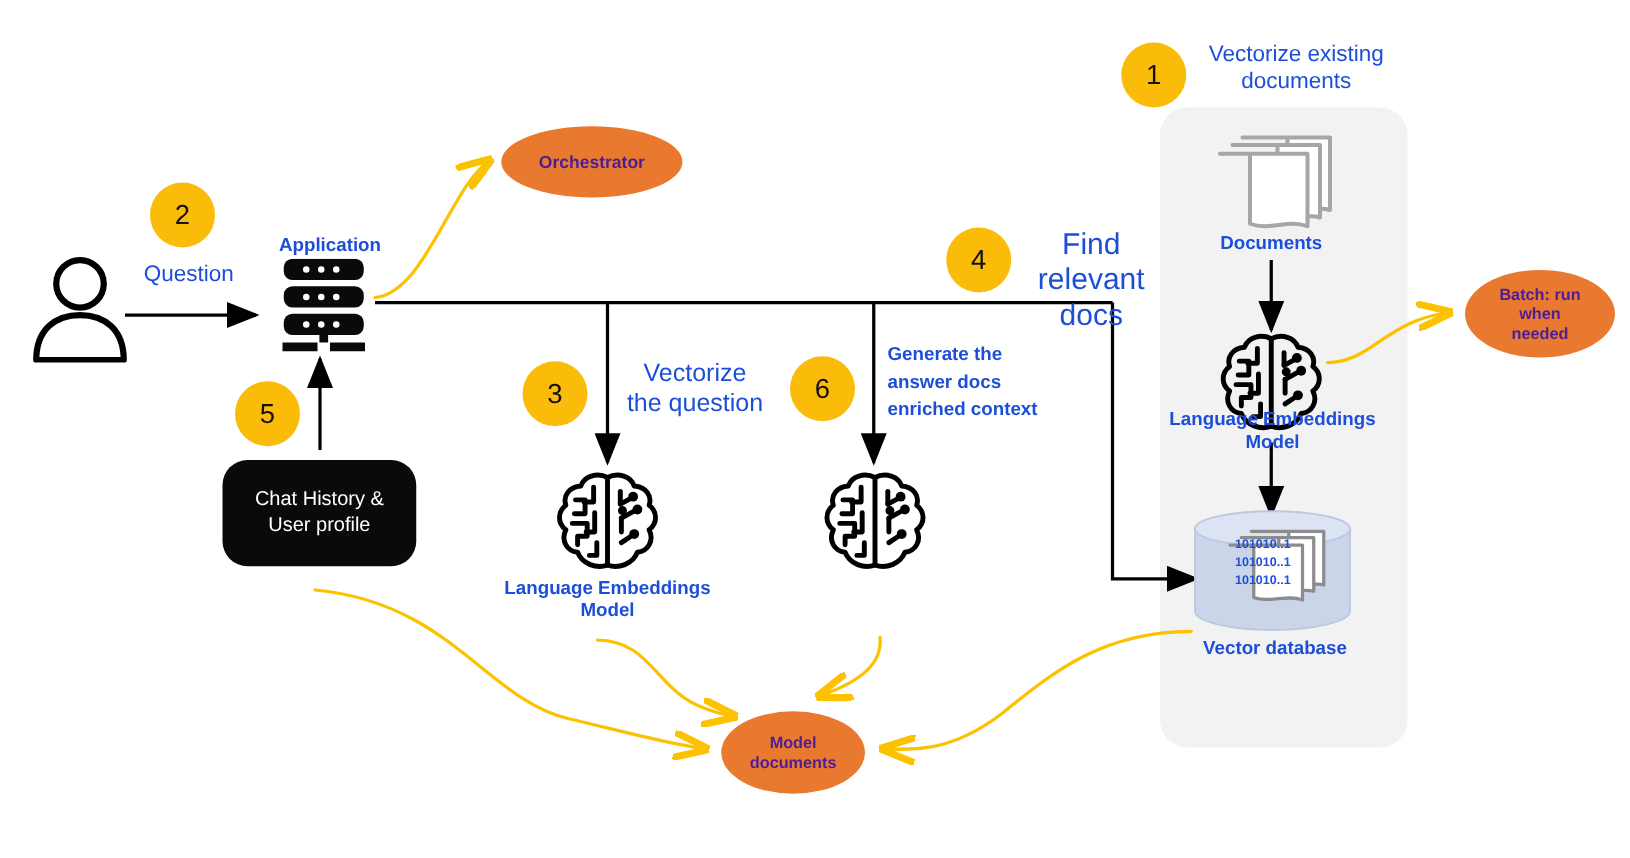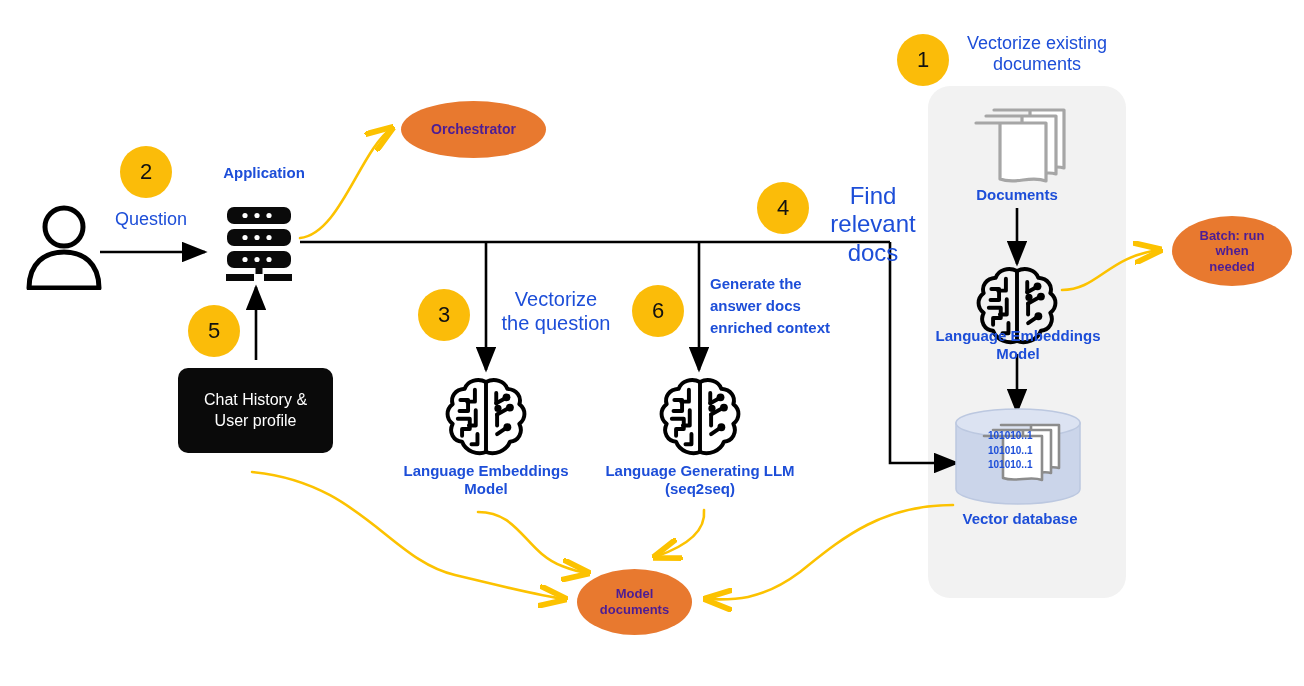--- a/index.html
+++ b/index.html
@@ -13,21 +13,21 @@
     position:absolute;border-radius:50%;background:#FBBC09;
     display:flex;align-items:center;justify-content:center;
     color:#111;font-size:22px;line-height:1;
   }
   .ellipse{
     position:absolute;border-radius:50%;background:#E8792F;
     display:flex;align-items:center;justify-content:center;
     color:#4c1d95;font-weight:bold;text-align:center;line-height:1.2;
   }
   .darkbox{
-    position:absolute;background:#0A0A0A;border-radius:10px;
+    position:absolute;background:#0A0A0A;border-radius:20px;
     display:flex;align-items:center;justify-content:center;
     color:#fff;text-align:center;line-height:1.3;font-size:16px;
   }
   .panel{position:absolute;background:#F2F2F2;border-radius:22px;}
   .bold{font-weight:bold;}
 </style>
 </head>
 <body>
 
 <div id="canvas">
@@ -76,21 +76,21 @@
     <path d="M953,505 C880,505 840,540 800,572 C760,602 730,600 706,599" fill="none" stroke="#FCC200" stroke-width="2.6" stroke-linecap="round" marker-end="url(#ah-yellow)"></path>
   </svg>
 
   <svg class="abs" style="left:22px;top:205px;width:84px;height:85px;" viewBox="0 0 84 85">
     <circle cx="42" cy="22" r="19" fill="none" stroke="#000" stroke-width="5"></circle>
     <path d="M7,83 C7,58 23,47 42,47 C61,47 77,58 77,83 Z" fill="none" stroke="#000" stroke-width="5" stroke-linejoin="round"></path>
   </svg>
 
   <div class="lbl" style="left:103px;top:209px;width:96px;font-size:18px;text-align:center;">Question</div>
 
-  <div class="lbl bold center" style="left:196px;top:164px;width:136px;font-size:15px;">Application</div>
+  <div class="lbl bold center" style="left:196px;top:188px;width:136px;font-size:15px;">Application</div>
 
   <svg class="abs" style="left:225px;top:207px;width:68px;height:75px;" viewBox="0 0 68 75">
     <rect x="2" y="0" width="64" height="17" rx="7" fill="#0A0A0A"></rect>
     <circle cx="20" cy="8.5" r="2.6" fill="#fff"></circle>
     <circle cx="32" cy="8.5" r="2.6" fill="#fff"></circle>
     <circle cx="44" cy="8.5" r="2.6" fill="#fff"></circle>
     <rect x="2" y="22" width="64" height="17" rx="7" fill="#0A0A0A"></rect>
     <circle cx="20" cy="30.5" r="2.6" fill="#fff"></circle>
     <circle cx="32" cy="30.5" r="2.6" fill="#fff"></circle>
     <circle cx="44" cy="30.5" r="2.6" fill="#fff"></circle>
@@ -160,24 +160,20 @@
       <path d="M63,68 L72,62"></path>
     </g>
     <g fill="#000">
       <circle cx="74" cy="25" r="4.6"></circle>
       <circle cx="64" cy="38" r="4.2"></circle>
       <circle cx="78" cy="37" r="4.6"></circle>
       <circle cx="75" cy="60" r="4.6"></circle>
     </g>
   </svg>
 
-  <div class="lbl bold center" style="left:594px;top:462px;width:212px;font-size:15px;">
-    <div>Language Generating LLM</div>
-    <div>(seq2seq)</div>
-  </div>
 
   <svg class="abs" style="left:968px;top:106px;width:100px;height:82px;" viewBox="0 0 100 82">
     <g fill="#ffffff" stroke="#A6A6A6" stroke-width="3.2" stroke-linejoin="round">
       <path d="M26,4 H96 V62 C84,58 74,66 62,62 V4 Z"></path>
       <path d="M18,10 H88 V68 C76,64 66,72 54,68 V10 Z"></path>
       <path d="M8,17 H78 V75 C62,69 48,79 32,73 V17 Z"></path>
     </g>
   </svg>
 
   <div class="lbl bold center" style="left:947px;top:186px;width:140px;font-size:15px;">Documents</div>

